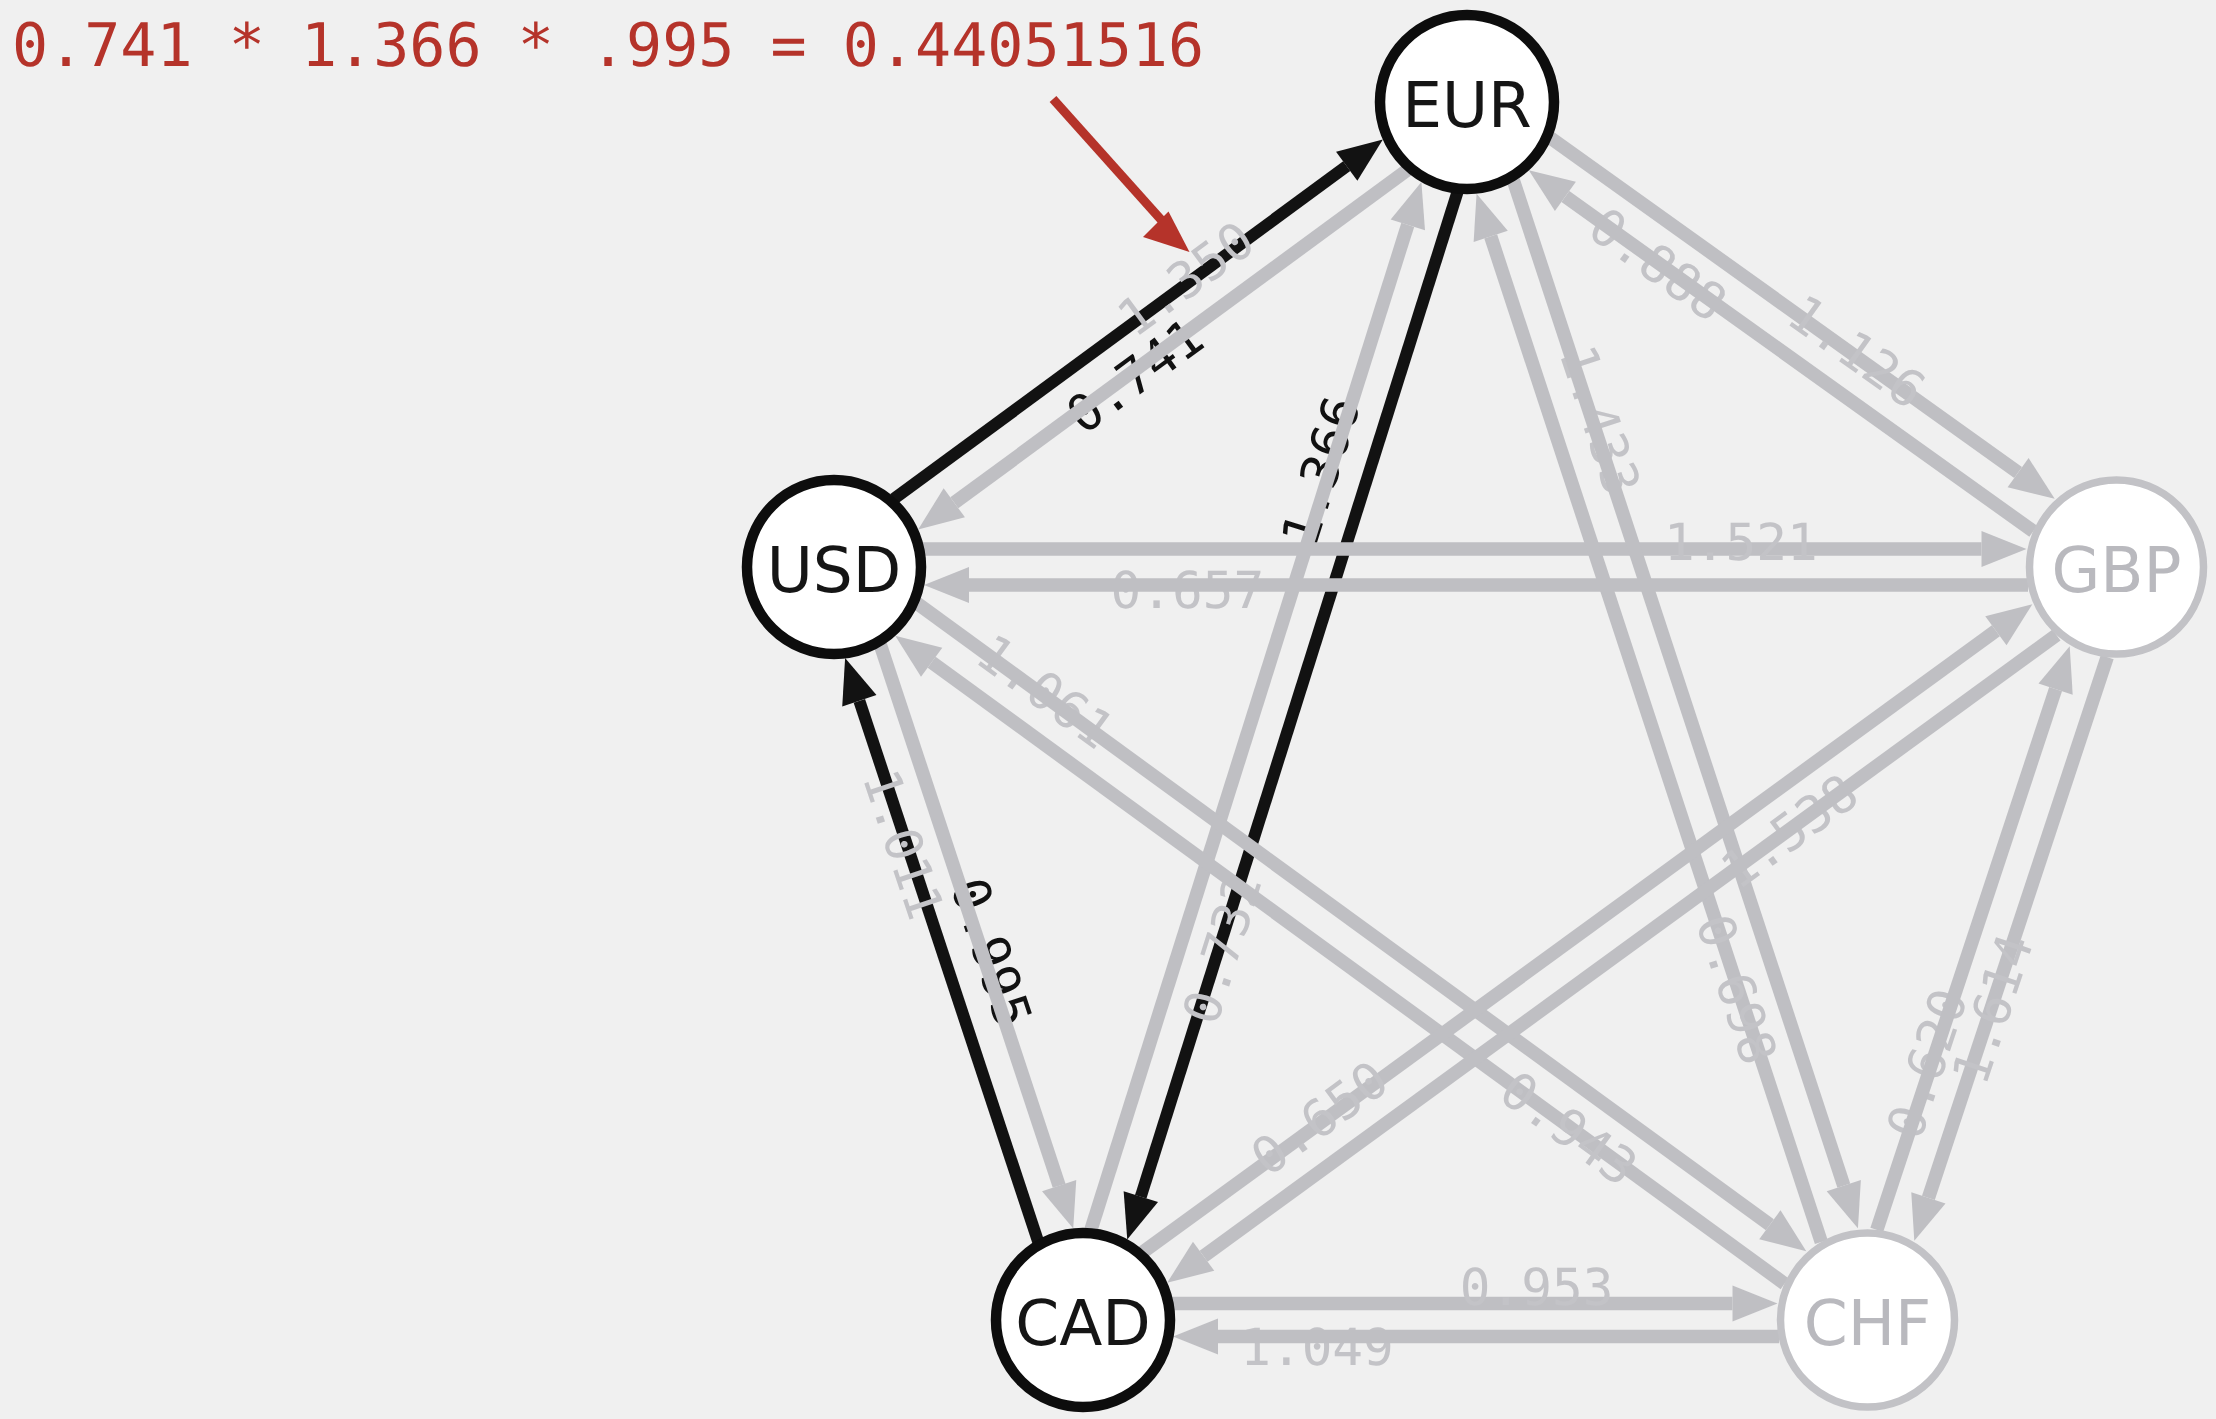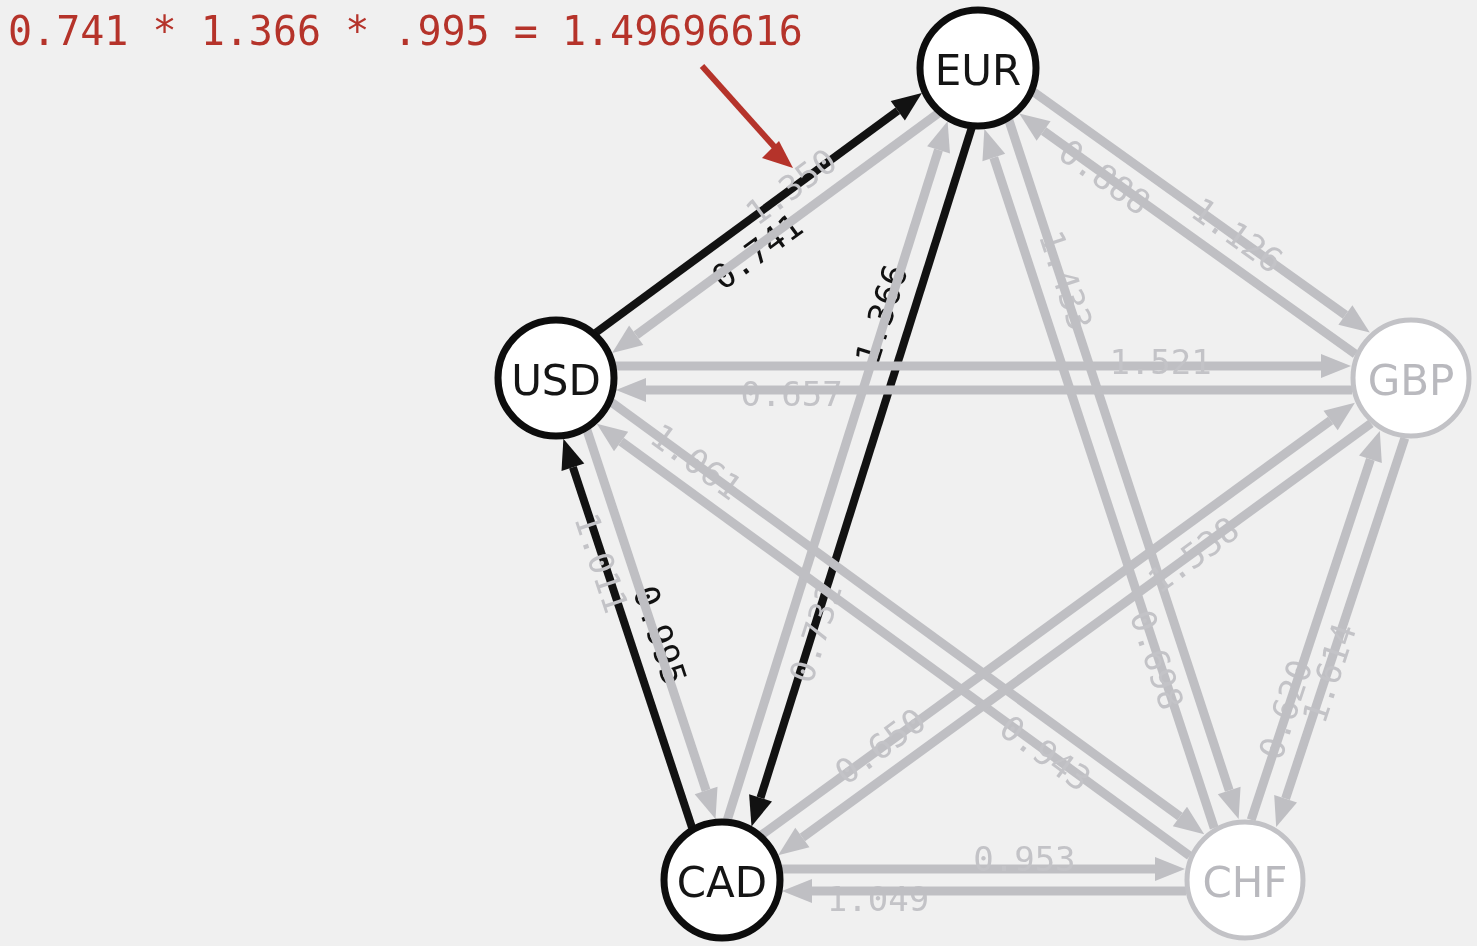--- a/index.html
+++ b/index.html
@@ -117,14 +117,14 @@
         <g>
           <circle cx="1245" cy="880" r="58" class="node-circle-dim"></circle>
           <text x="1245" y="882" class="node-text-dim">CHF</text>
         </g>
       </g>
     <g id="annot-layer">
       <path class="arrow-red" d="M 702 66 L 779 152"></path>
       <path class="arrow-red-head" d="M 793 168 L 762 158 L 779 141 Z"></path>
     </g>
   </svg>
-  <div class="annot-text">0.741 * 1.366 * .995 = 1.49696616</div>
+  <div class="annot-text">0.741 * 1.366 * .995 = 0.44051516</div>
 </div>
 
 </body></html>

